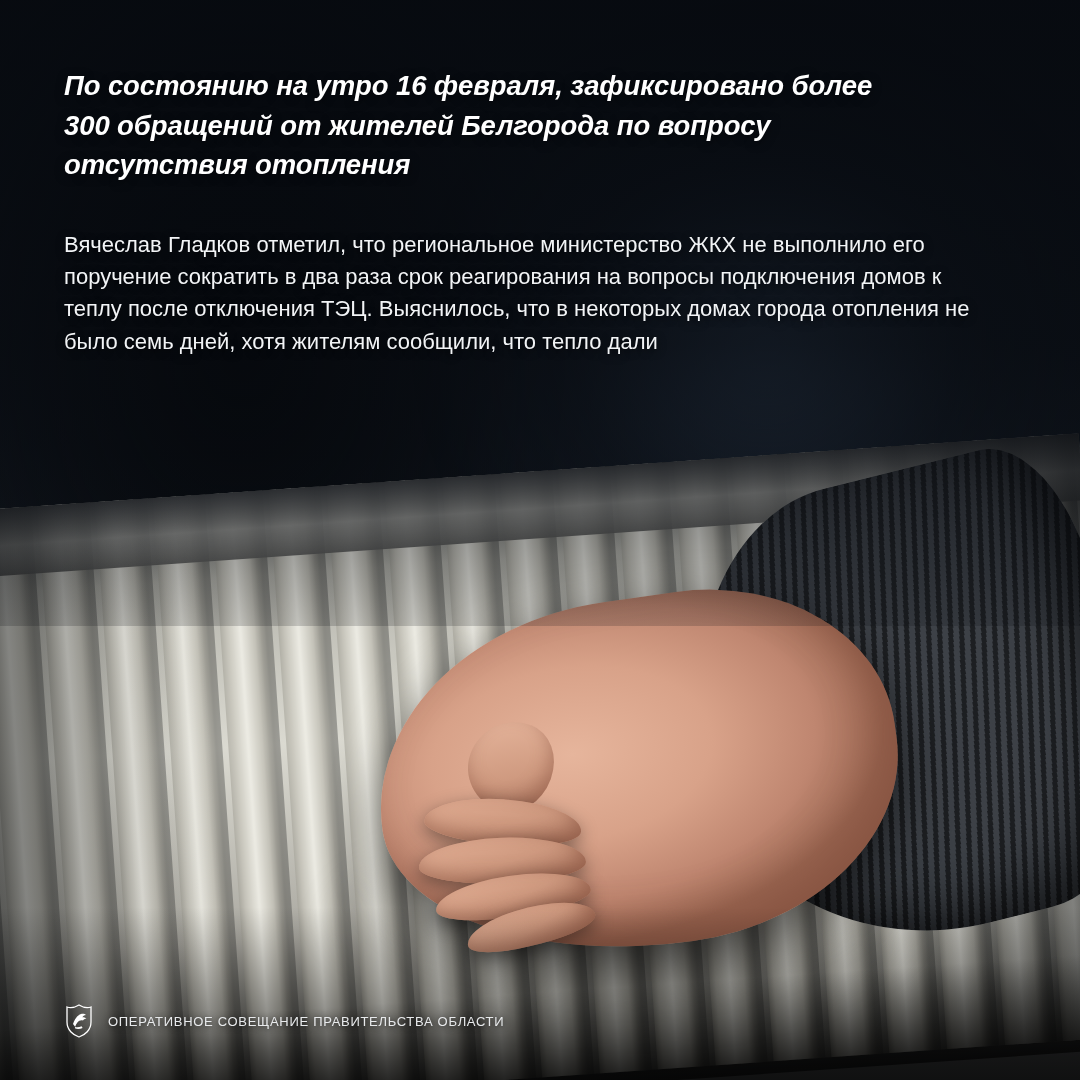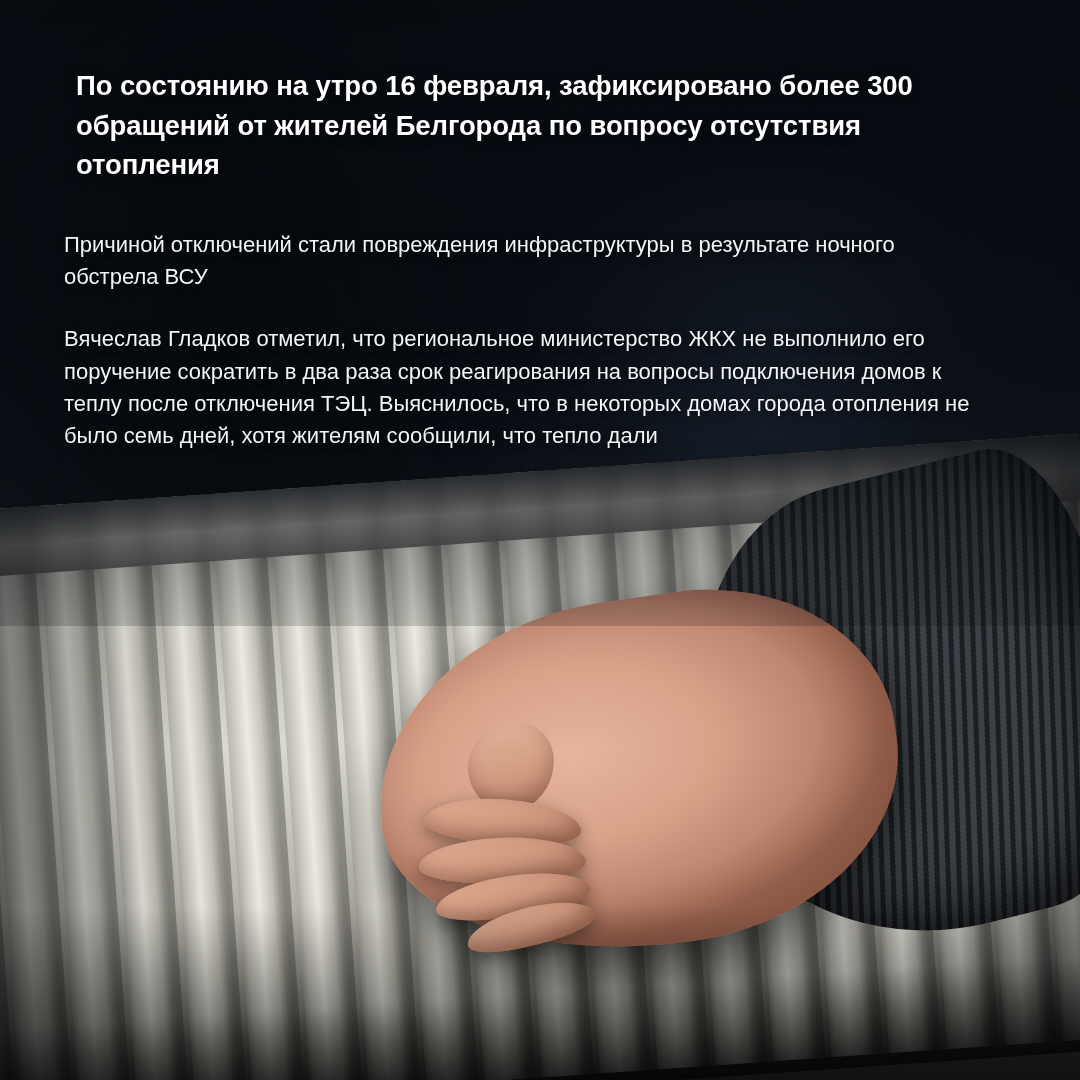--- a/index.html
+++ b/index.html
@@ -200,24 +200,25 @@
   
   .content {
     position: absolute;
     inset: 0;
     padding: 58px 64px;
     box-sizing: border-box;
     color: #ffffff;
   }
   .headline {
     font-weight: 700;
+    font-style: italic;
     font-size: 27.5px;
     line-height: 1.44;
     letter-spacing: -0.1px;
-    margin: 8px 0 0 12px;
+    margin: 8px 0 0 0;
     max-width: 860px;
     text-shadow: 0 2px 10px rgba(0,0,0,0.55);
   }
   .body-block {
     margin-top: 44px;
     max-width: 930px;
   }
   .para {
     font-size: 22px;
     line-height: 1.47;
@@ -283,19 +284,28 @@
     </div>
 
     <div class="overlay-top"></div>
     <div class="overlay-bottom"></div>
   </div>
 
   <div class="content">
     <h1 class="headline">По состоянию на утро 16 февраля, зафиксировано более 300 обращений от жителей Белгорода по вопросу отсутствия отопления</h1>
 
     <div class="body-block">
-      <p class="para">Причиной отключений стали повреждения инфраструктуры в результате ночного обстрела ВСУ</p>
       <p class="para">Вячеслав Гладков отметил, что региональное министерство ЖКХ не выполнило его поручение сократить в два раза срок реагирования на вопросы подключения домов к теплу после отключения ТЭЦ. Выяснилось, что в некоторых домах города отопления не было семь дней, хотя жителям сообщили, что тепло дали</p>
     </div>
   </div>
 
+  <div class="footer">
+    <span>
+      <svg class="emblem" viewBox="0 0 30 34" xmlns="http://www.w3.org/2000/svg" aria-hidden="true">
+        <path d="M15 1 C10 4 6 4 3 3 L3 18 C3 26 9 31 15 33 C21 31 27 26 27 18 L27 3 C24 4 20 4 15 1 Z" fill="none" stroke="#ffffff" stroke-width="1.3"></path>
+        <path d="M9 20 C11 14 14 11 17 10 C19 9.4 21 10 22 11 C20 11.4 19 12.2 18.4 13.2 C20 13 21.6 13.6 22.4 14.6 C20.8 14.8 19.6 15.6 19 16.6 C17.2 15.8 15 16.6 13.4 18.4 C12.4 19.6 11.6 21.2 11.2 22.8 Z" fill="#ffffff"></path>
+        <path d="M11 23 C13 23.6 15.6 23.4 17.6 22.2 L18.6 24 C16.4 25.2 13.4 25.4 11.2 24.6 Z" fill="#ffffff"></path>
+      </svg>
+    </span>
+    <span class="footer-text">ОПЕРАТИВНОЕ СОВЕЩАНИЕ ПРАВИТЕЛЬСТВА ОБЛАСТИ</span>
+  </div>
 
 </div>
 
 </body></html>

